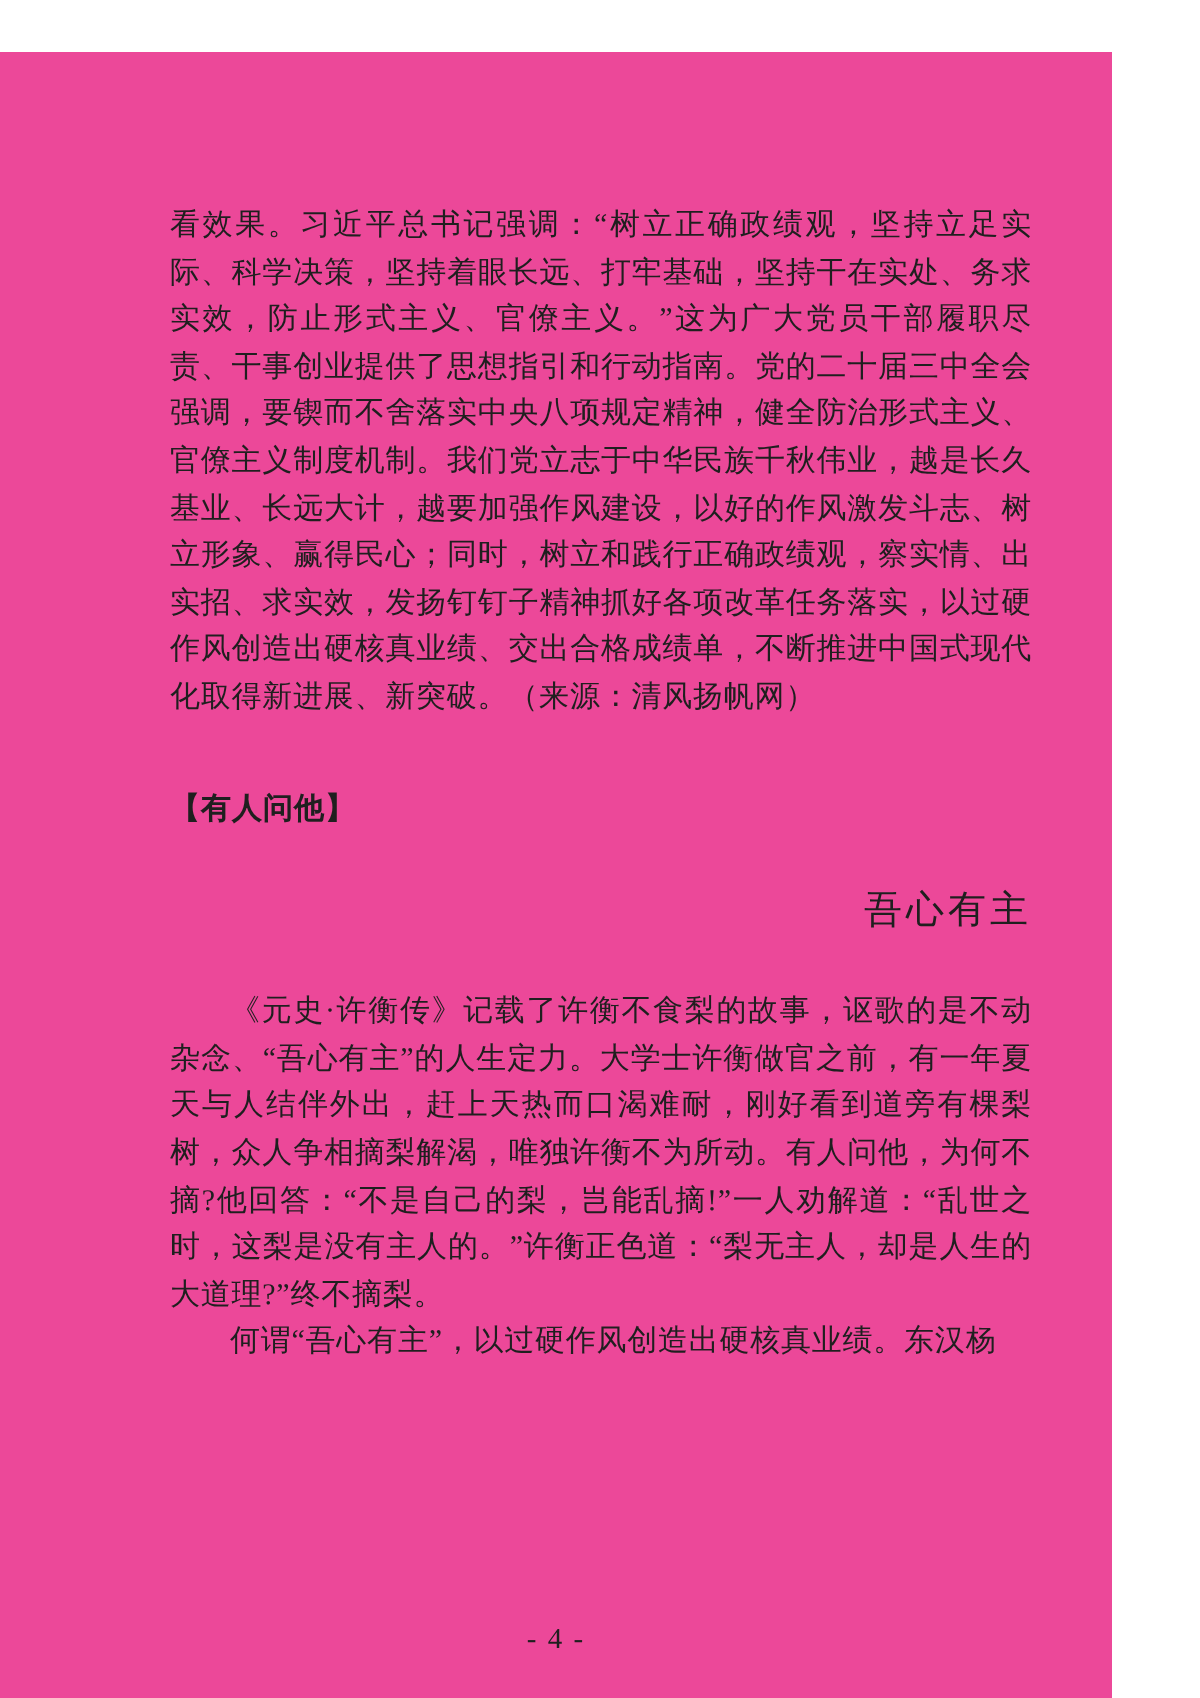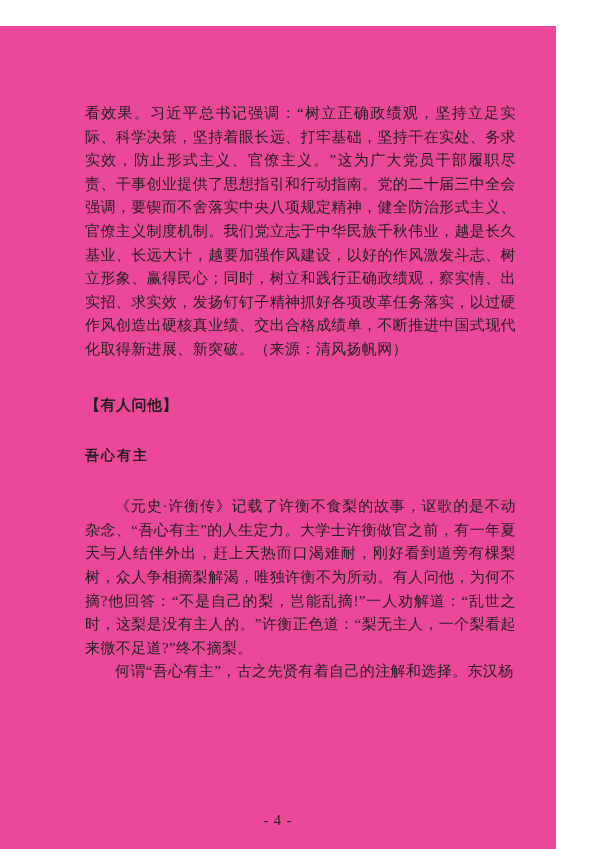--- a/index.html
+++ b/index.html
@@ -37,24 +37,24 @@
   }
   .section-header {
     margin: 32px 0 0 0;
     font-size: 15px;
     line-height: 23.6px;
     font-weight: bold;
     letter-spacing: 0.5px;
   }
   .article-title {
     margin: 26px 0 26px 0;
-    font-size: 14px;
+    font-size: 19px;
     line-height: 26px;
-    font-weight: bold;
-    text-align: left;
+    font-weight: normal;
+    text-align: right;
     letter-spacing: 2px;
   }
   .footer {
     position: absolute;
     left: 0;
     top: 786px;
     width: 100%;
     text-align: center;
     font-size: 14.5px;
     letter-spacing: 1px;
@@ -62,17 +62,17 @@
   }
 </style>
 </head>
 <body>
 
 <div class="page">
   <div class="content">
     <p class="body-par">看效果。习近平总书记强调：“树立正确政绩观，坚持立足实际、科学决策，坚持着眼长远、打牢基础，坚持干在实处、务求实效，防止形式主义、官僚主义。”这为广大党员干部履职尽责、干事创业提供了思想指引和行动指南。党的二十届三中全会强调，要锲而不舍落实中央八项规定精神，健全防治形式主义、官僚主义制度机制。我们党立志于中华民族千秋伟业，越是长久基业、长远大计，越要加强作风建设，以好的作风激发斗志、树立形象、赢得民心；同时，树立和践行正确政绩观，察实情、出实招、求实效，发扬钉钉子精神抓好各项改革任务落实，以过硬作风创造出硬核真业绩、交出合格成绩单，不断推进中国式现代化取得新进展、新突破。（来源：清风扬帆网）</p>
     <p class="section-header">【有人问他】</p>
     <h1 class="article-title">吾心有主</h1>
-    <p class="body-par indent">《元史·许衡传》记载了许衡不食梨的故事，讴歌的是不动杂念、“吾心有主”的人生定力。大学士许衡做官之前，有一年夏天与人结伴外出，赶上天热而口渴难耐，刚好看到道旁有棵梨树，众人争相摘梨解渴，唯独许衡不为所动。有人问他，为何不摘?他回答：“不是自己的梨，岂能乱摘!”一人劝解道：“乱世之时，这梨是没有主人的。”许衡正色道：“梨无主人，一个梨看起来微不足道?”终不摘梨。</p>
-    <p class="body-par indent">何谓“吾心有主”，古之先贤有着自己的注解和选择。东汉杨</p>
+    <p class="body-par indent">《元史·许衡传》记载了许衡不食梨的故事，讴歌的是不动杂念、“吾心有主”的人生定力。大学士许衡做官之前，有一年夏天与人结伴外出，赶上天热而口渴难耐，刚好看到道旁有棵梨树，众人争相摘梨解渴，唯独许衡不为所动。有人问他，为何不摘?他回答：“不是自己的梨，岂能乱摘!”一人劝解道：“乱世之时，这梨是没有主人的。”许衡正色道：“梨无主人，却是人生的大道理?”终不摘梨。</p>
+    <p class="body-par indent">何谓“吾心有主”，以过硬作风创造出硬核真业绩。东汉杨</p>
   </div>
   <div class="footer">- 4 -</div>
 </div>
 
 </body></html>

